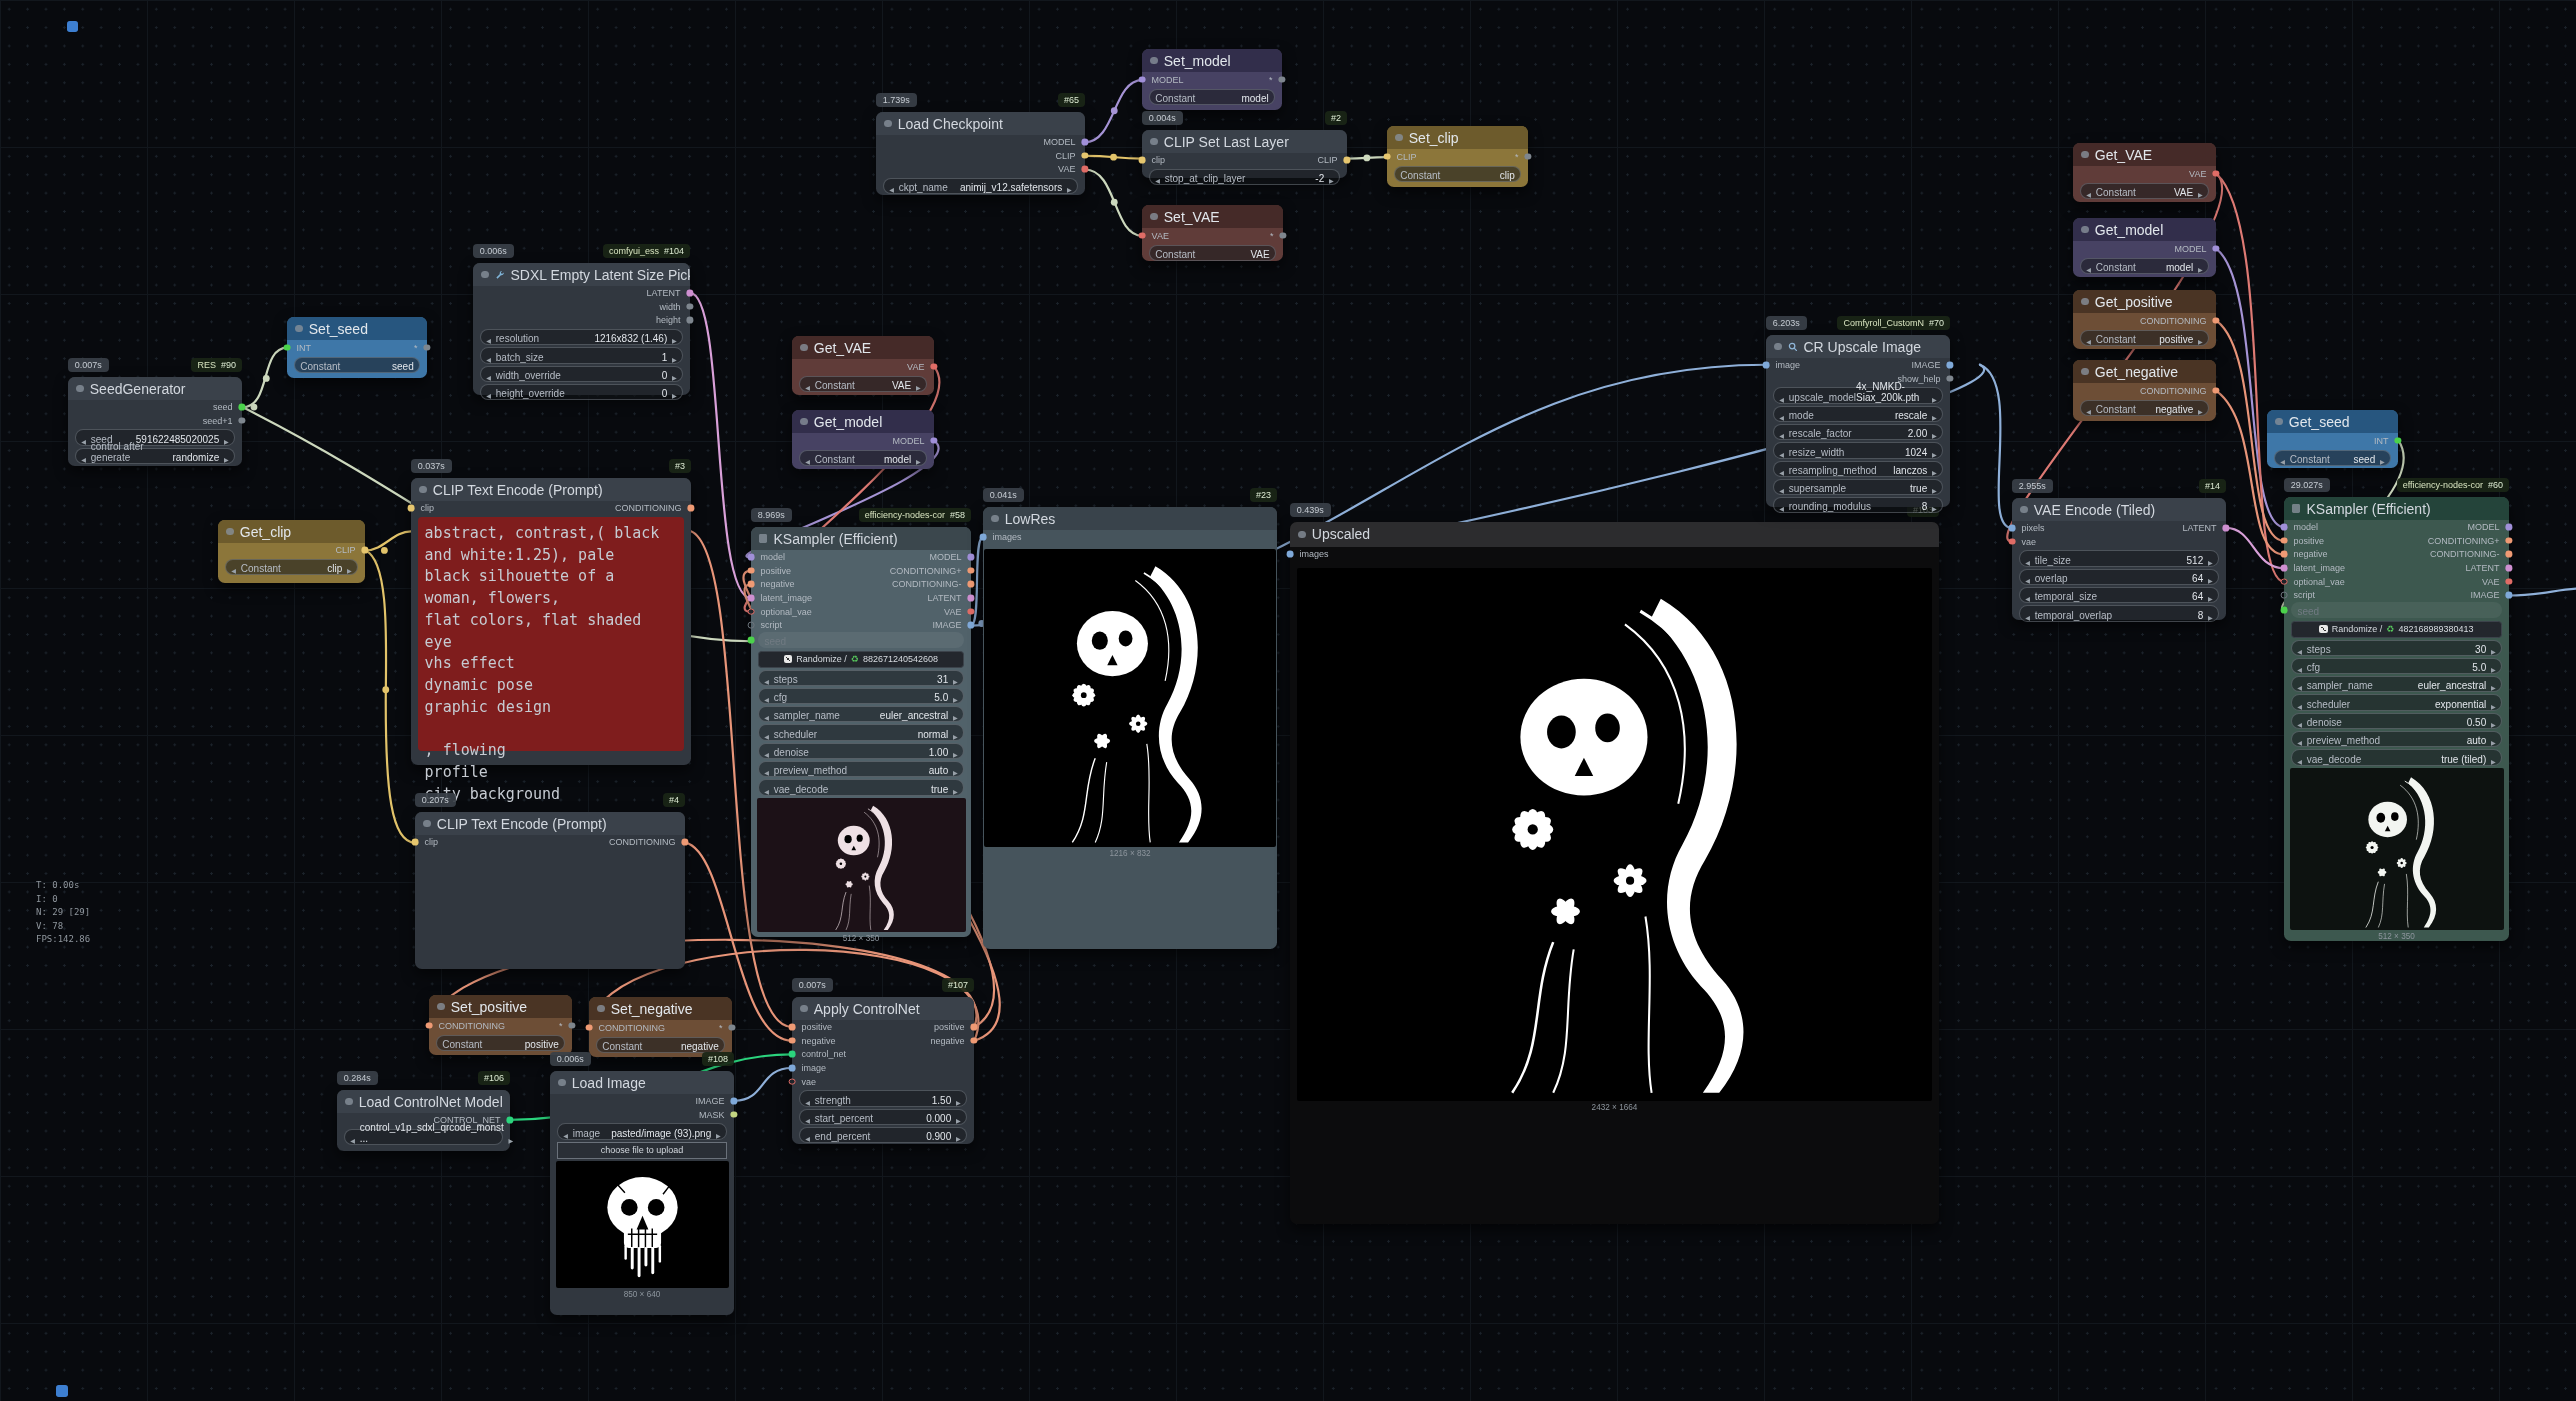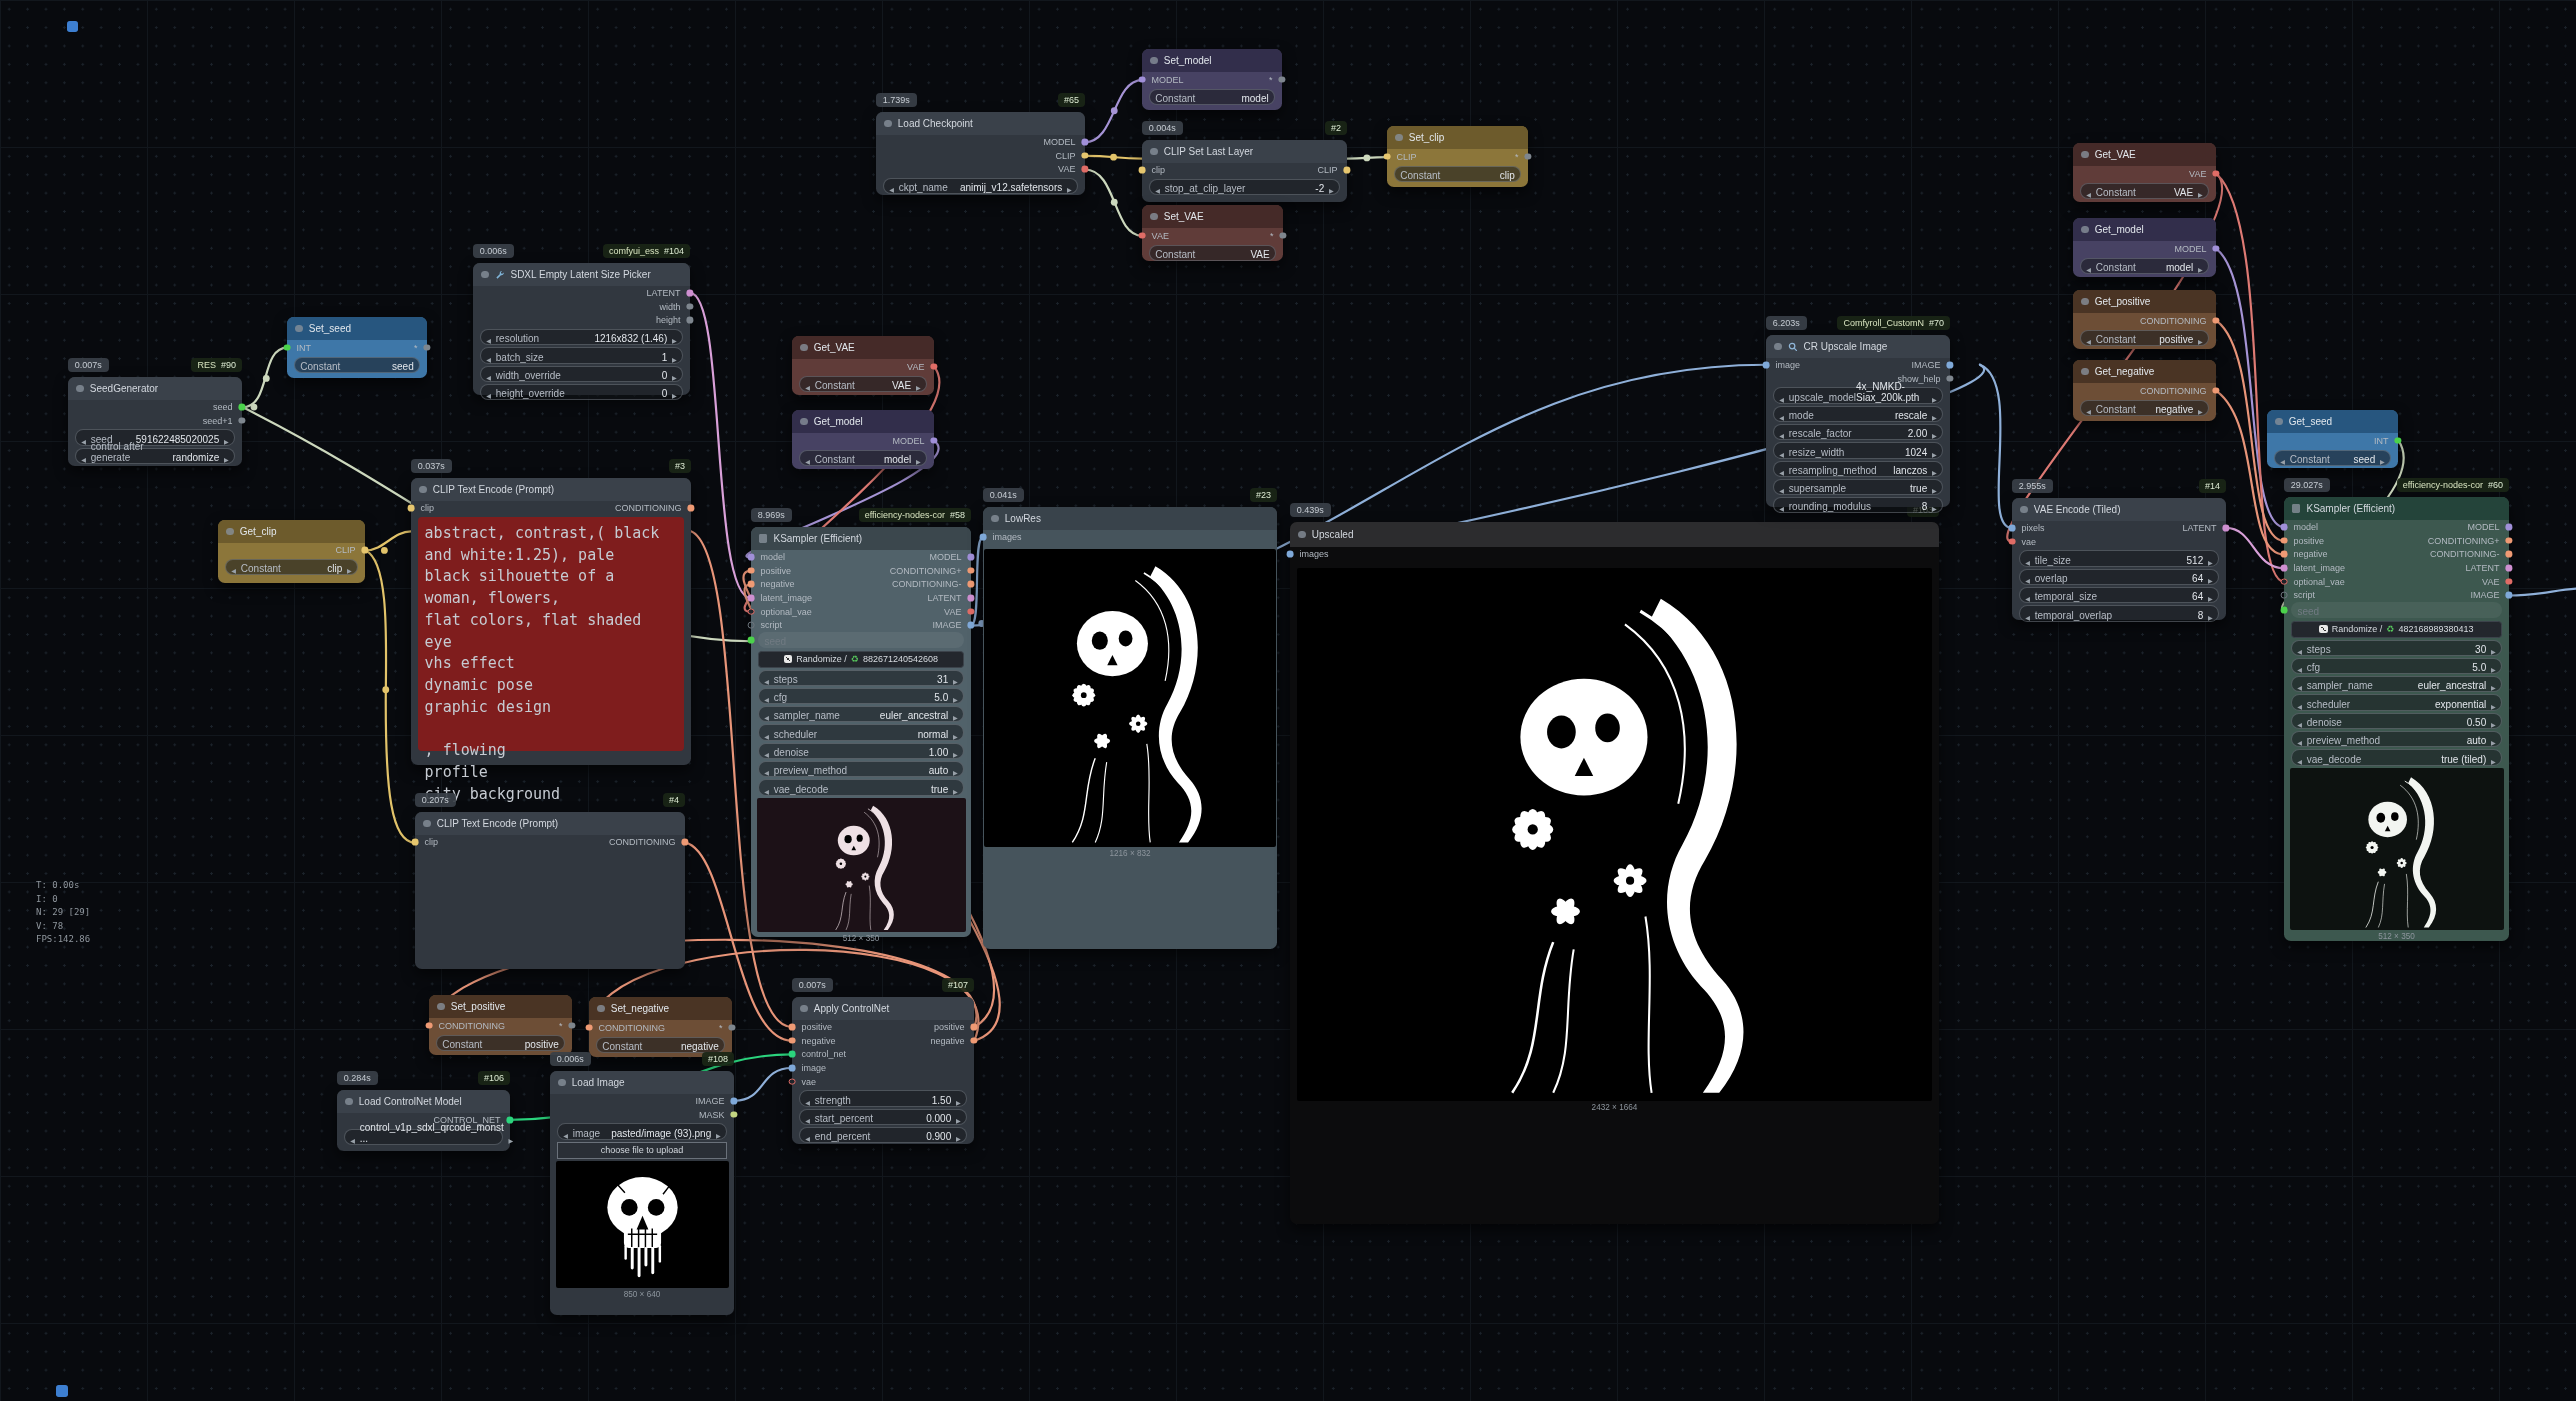--- a/index.html
+++ b/index.html
@@ -8,21 +8,21 @@
        background-color:#080a0e;
        background-image:
          linear-gradient(#12171d 0.7px,transparent 0.7px),
          linear-gradient(90deg,#12171d 0.7px,transparent 0.7px),
          radial-gradient(circle,#1b222a 1px,transparent 1.1px);
        background-size:147px 147px,147px 147px,18.4px 18.4px;}
   svg.edges{position:absolute;inset:0;z-index:1;}
   .node{position:absolute;z-index:2;background:var(--bd,#31373f);border-radius:6.8px;
         box-shadow:0 5.5px 12.3px rgba(0,0,0,.55);font-size:9px;color:#b3bac2;}
   .hd{display:flex;align-items:center;gap:6.1px;height:23px;padding:0 8.2px;
-      background:var(--hd,#3a414a);border-radius:6.8px 6.8px 0 0;font-size:10px;color:#d3d8df;white-space:nowrap;overflow:hidden;}
+      background:var(--hd,#3a414a);border-radius:6.8px 6.8px 0 0;font-size:14px;color:#d3d8df;white-space:nowrap;overflow:hidden;}
   .cdot{width:7.5px;height:7.5px;border-radius:50%;background:#87909a;opacity:.8;flex:0 0 auto;}
   .sqdot{width:8.2px;height:8.2px;border-radius:1.4px;background:#87909a;opacity:.8;flex:0 0 auto;}
   .tbadge{position:absolute;top:-19px;left:0;background:rgba(58,64,72,.92);color:#c6ccd3;
           padding:2px 6.8px;border-radius:4.1px;font-size:9px;z-index:3;}
   .gbadge{position:absolute;top:-19px;right:0;background:rgba(26,38,22,.92);
           padding:2px 6.1px;border-radius:4.1px;font-size:9px;z-index:3;display:flex;gap:4.8px;white-space:nowrap;}
   .gbadge .tag{color:#d8e4c0;font-style:normal;}
   .gbadge .nid{color:#dcead2;font-style:normal;}
   .row{position:relative;height:13.7px;display:flex;align-items:center;justify-content:space-between;
        padding:0 9.6px;font-size:9px;color:#b3bac2;}
@@ -341,21 +341,21 @@
       <span>MODEL</span>
       <span class="r">*</span>
       <span class="dot rr p-star"></span>
     </div>
   <div class="widget">
       <span class="wl">Constant</span>
       <span class="wv">model</span>
     </div>
 </div>
 
-<div class="node" style="left:1142px;top:140px;width:205px;height:62px">
+<div class="node" style="left:1142px;top:130px;width:205px;height:48px">
   <span class="tbadge">0.004s</span>
   <span class="gbadge">
       <i class="nid">#2</i>
     </span>
   <div class="hd">
       <span class="cdot"></span>
       <span>CLIP Set Last Layer</span>
     </div>
   <div class="row">
       <span class="dot p-clip"></span>

